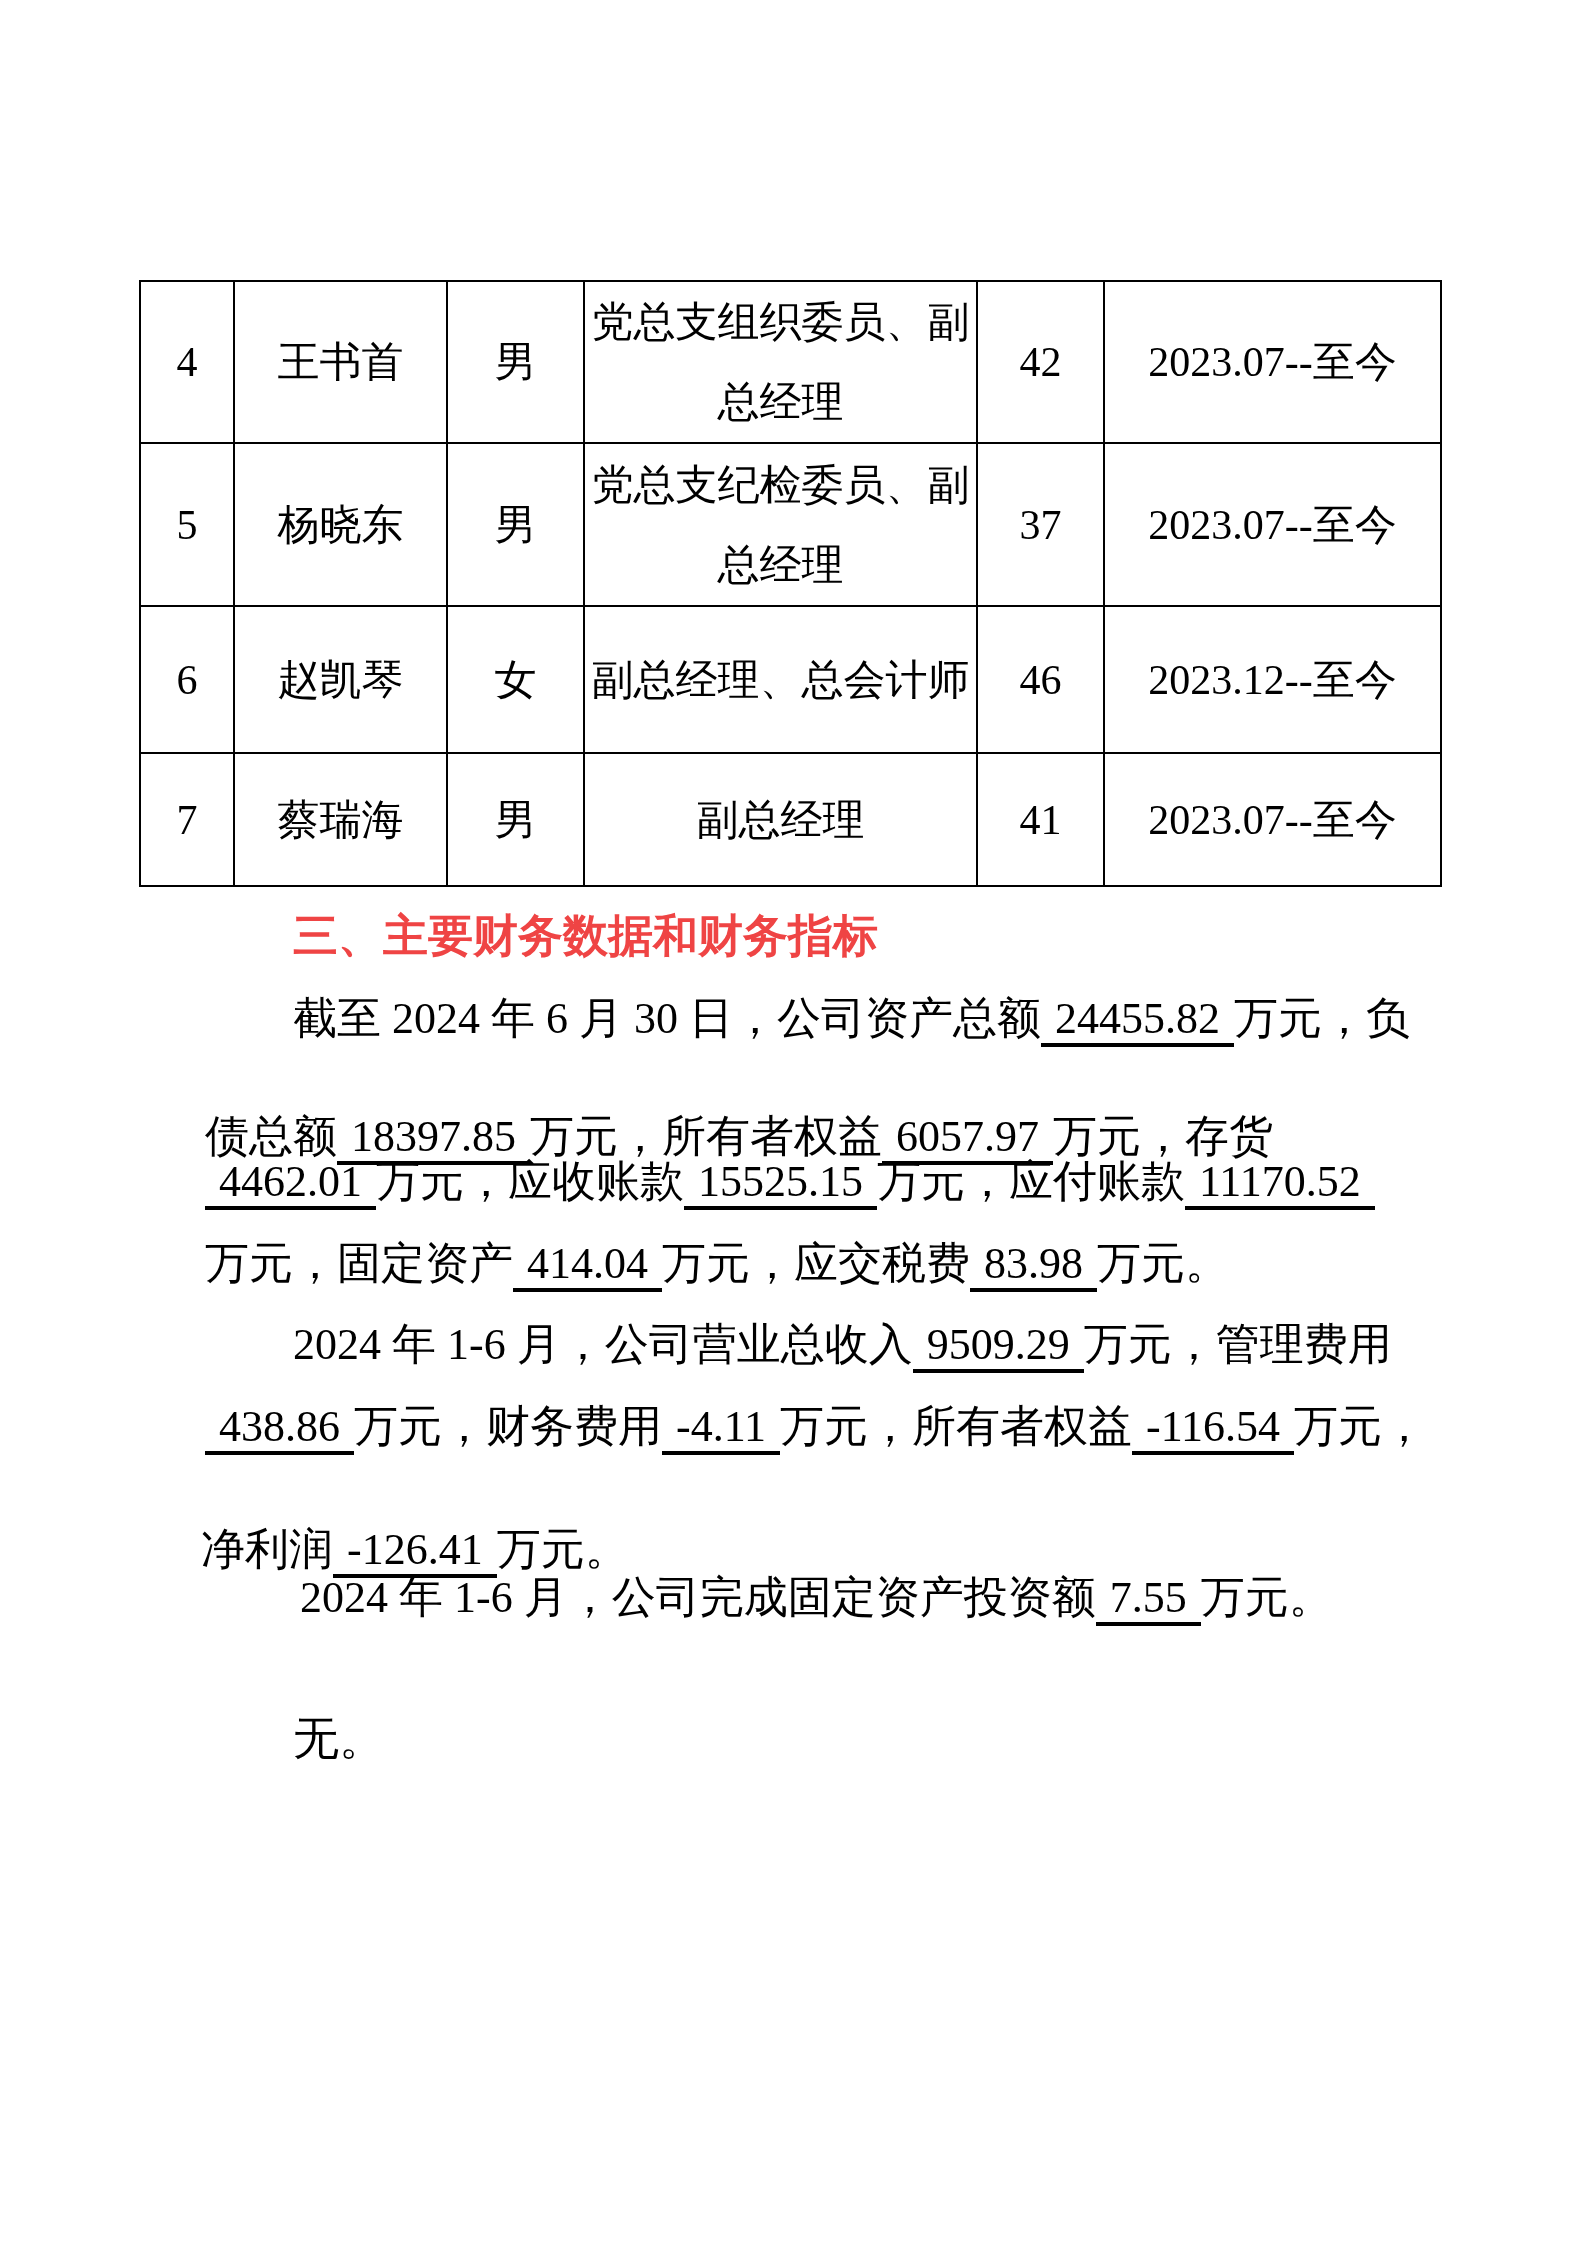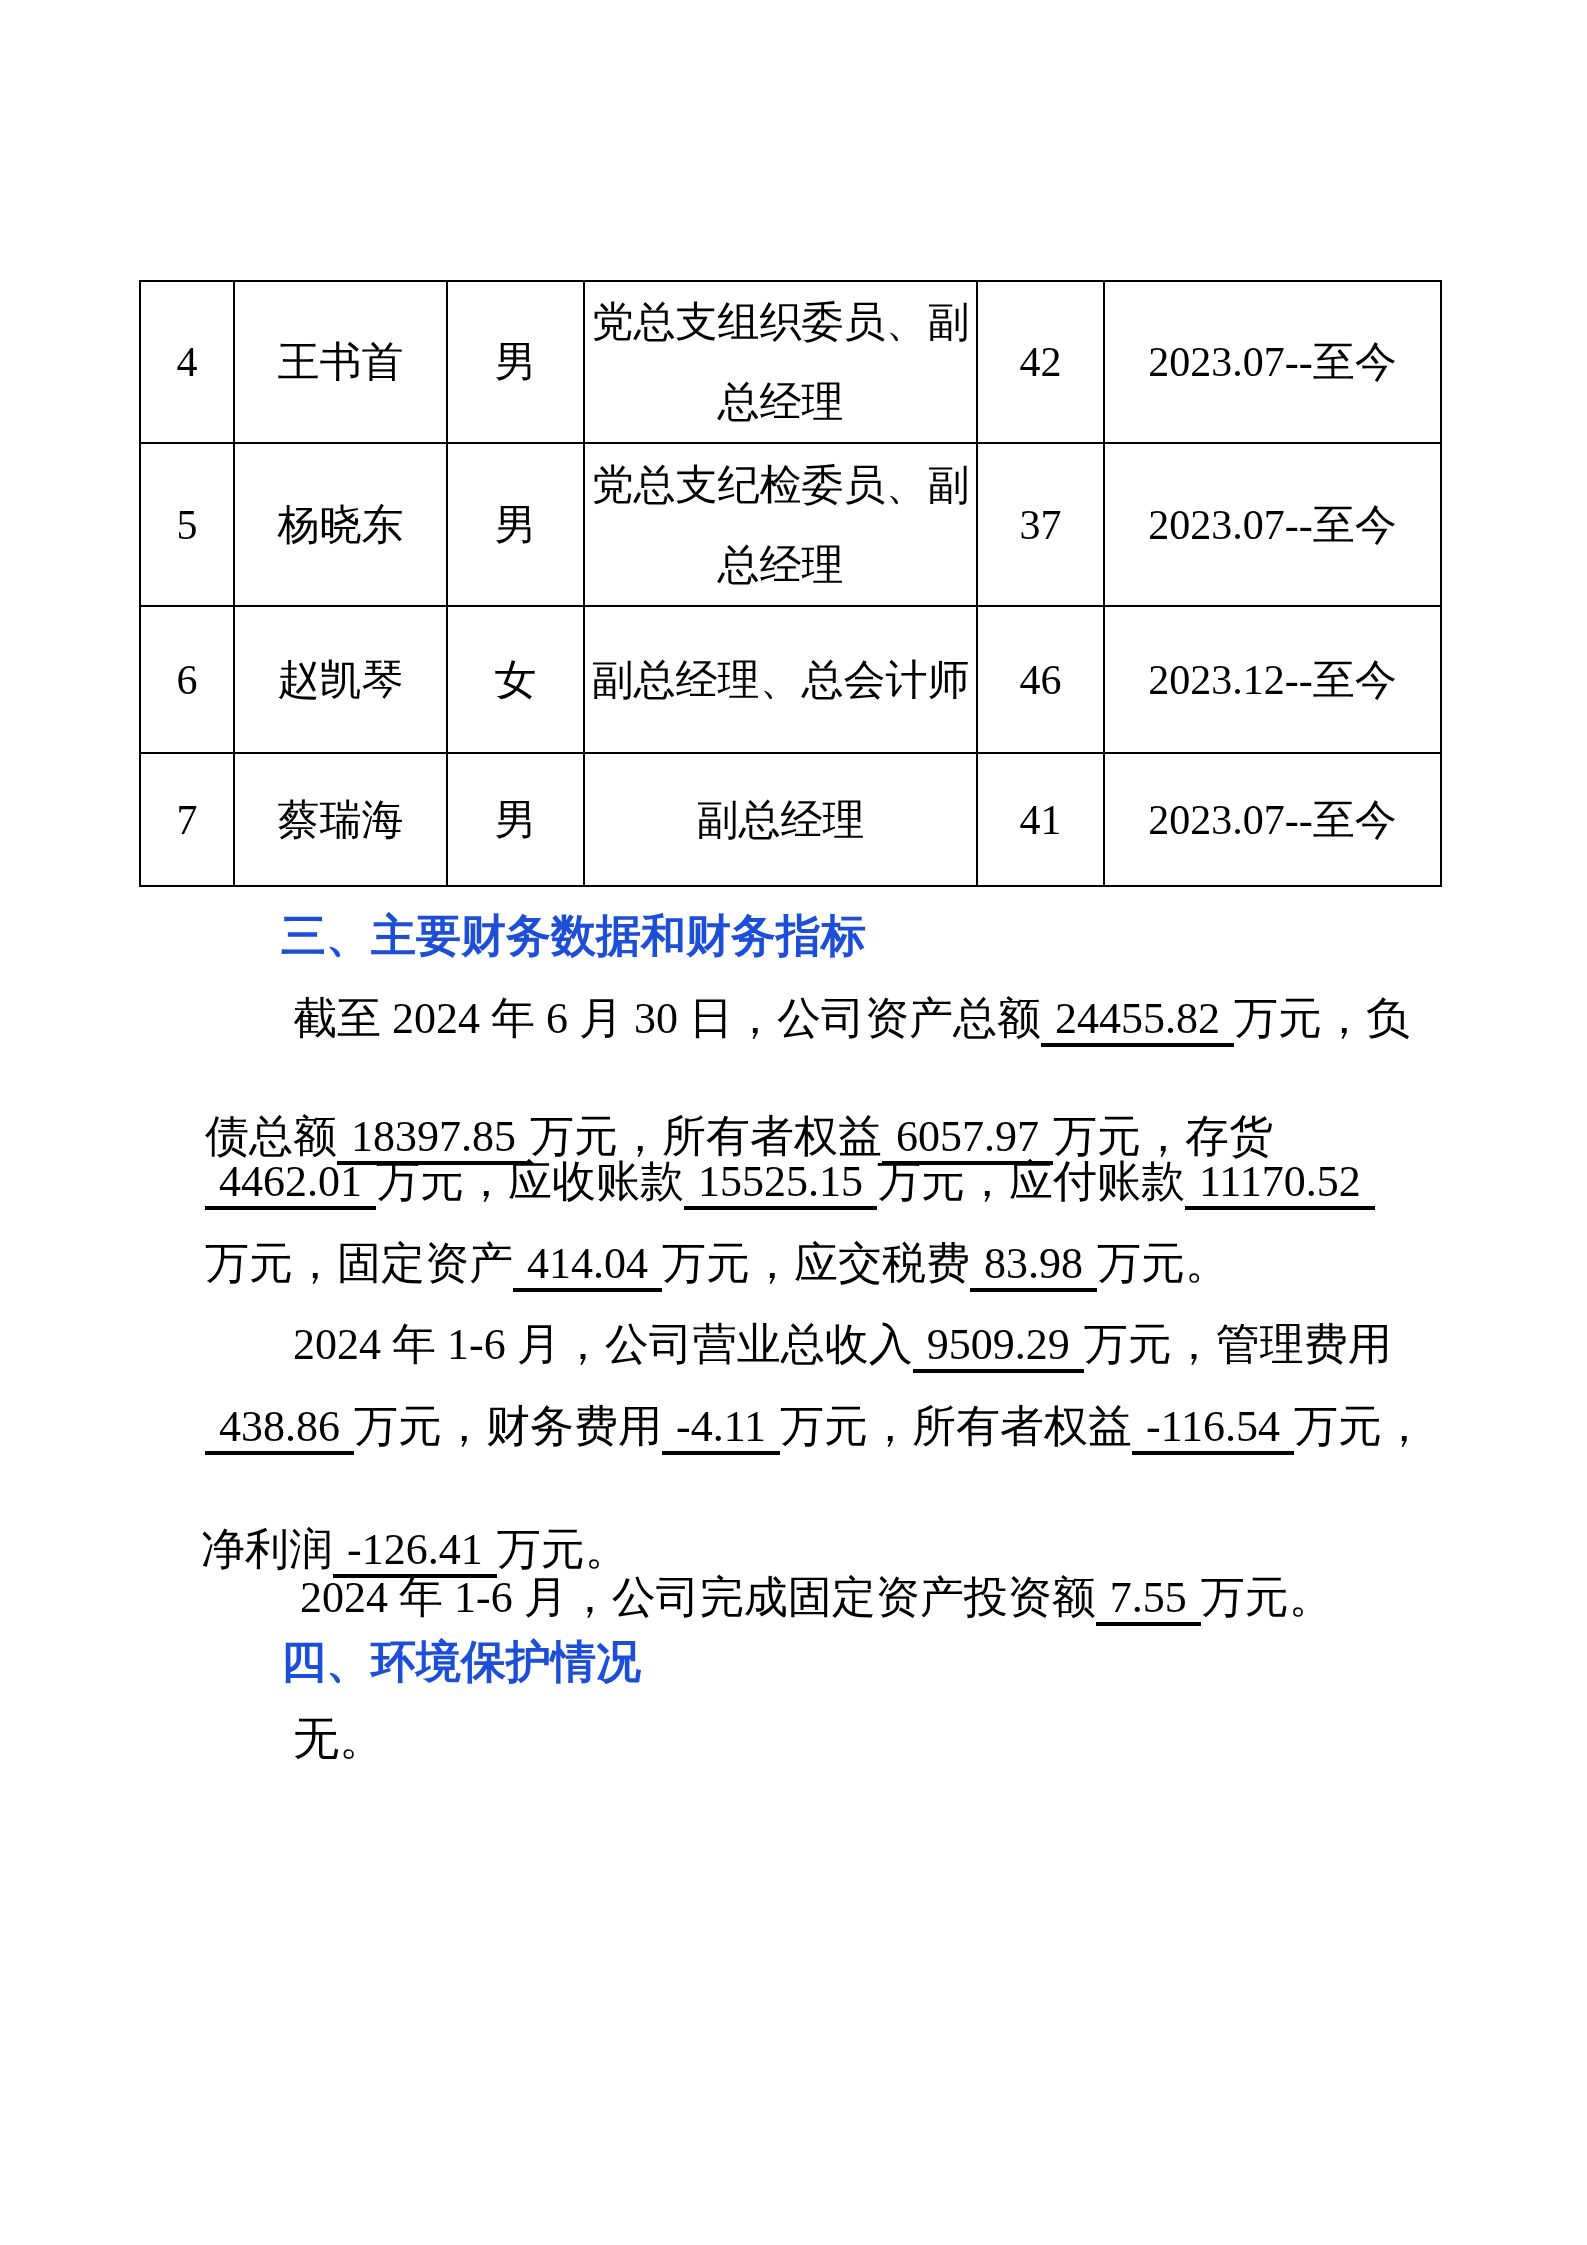--- a/index.html
+++ b/index.html
@@ -24,23 +24,23 @@
   .officers tr:nth-child(4){height:133px}
   .col-no{width:94px}
   .col-name{width:213px}
   .col-gender{width:137px}
   .col-position{width:393px}
   .col-age{width:127px}
   .col-tenure{width:337px}
   .cell-position{line-height:80px}
   
   .heading{
-    position:absolute;left:281px;white-space:nowrap;
+    position:absolute;left:293px;white-space:nowrap;
     font-family:"Liberation Sans","DejaVu Sans",sans-serif;
-    font-weight:700;font-size:45px;color:#1d4ed8;
+    font-weight:700;font-size:45px;color:#ef4444;
   }
   #finance-heading{top:906px}
   #env-heading{top:1632px}
   
   .bodyline{
     position:absolute;white-space:nowrap;
     font-size:44px;line-height:58px;color:#000;
   }
   .u{
     border-bottom:4px solid #000;
@@ -107,17 +107,16 @@
       <div class="bodyline" style="top: 990px; left: 293px;"><span>截至 2024 年 6 月 30 日，公司资产总额</span><span class="u">24455.82</span><span>万元，负</span></div>
       <div class="bodyline" style="top: 1072px; left: 205px; margin-top: 36px;"><span>债总额</span><span class="u">18397.85</span><span>万元，所有者权益</span><span class="u">6057.97</span><span>万元，存货</span></div>
       <div class="bodyline" style="top: 1153px; left: 205px;"><span class="u">4462.01</span><span>万元，应收账款</span><span class="u">15525.15</span><span>万元，应付账款</span><span class="u">11170.52</span></div>
       <div class="bodyline" style="top: 1235px; left: 205px;"><span>万元，固定资产</span><span class="u">414.04</span><span>万元，应交税费</span><span class="u">83.98</span><span>万元。</span></div>
       <div class="bodyline" style="top: 1316px; left: 293px;"><span>2024 年 1-6 月，公司营业总收入</span><span class="u">9509.29</span><span>万元，管理费用</span></div>
       <div class="bodyline" style="top: 1398px; left: 205px;"><span class="u">438.86</span><span>万元，财务费用</span><span class="u">-4.11</span><span>万元，所有者权益</span><span class="u">-116.54</span><span>万元，</span></div>
       <div class="bodyline" style="top: 1479px; left: 201px; margin-top: 42px;"><span>净利润</span><span class="u">-126.41</span><span>万元。</span></div>
       <div class="bodyline" style="top: 1561px; left: 300px; margin-top: 8px;"><span>2024 年 1-6 月，公司完成固定资产投资额</span><span class="u">7.55</span><span>万元。</span></div>
     </div>
 
-  <div class="heading" id="env-heading">四、环境保护情况</div>
 
   <div id="env-content">无。</div>
 
 </div>
 
 </body></html>

